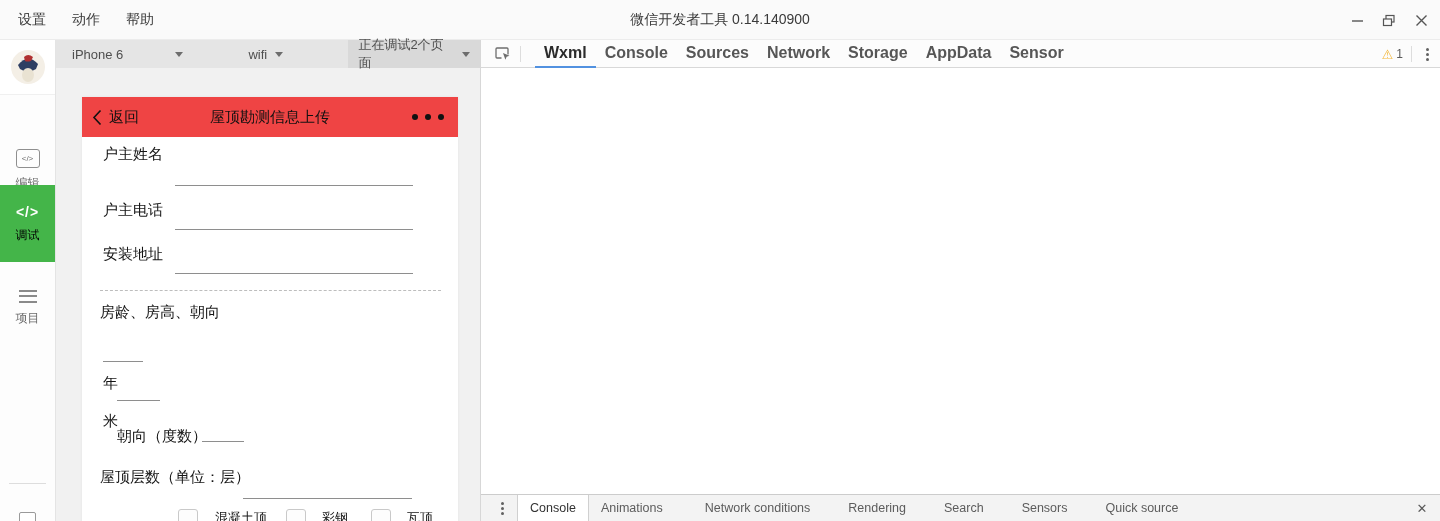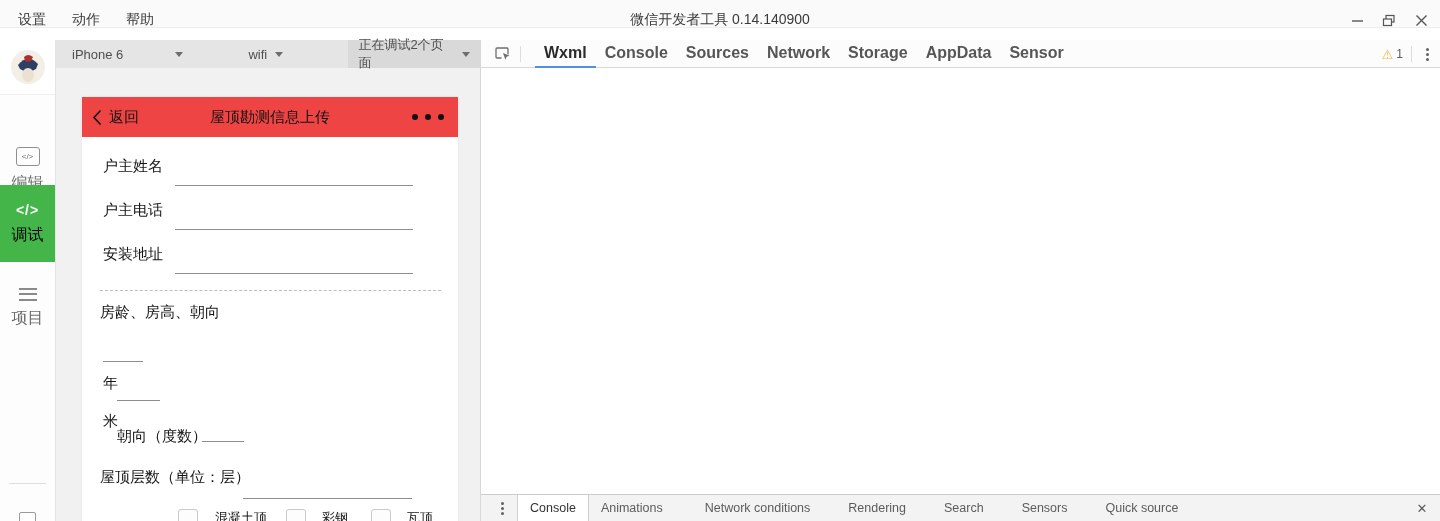--- a/index.html
+++ b/index.html
@@ -4,37 +4,37 @@
 <style>
   * { margin:0; padding:0; box-sizing:border-box; }
   html,body { width:1440px; height:521px; }
   body {
     font-family:"Liberation Sans","DejaVu Sans",sans-serif;
     color:#333; background:#fff; position:relative; overflow:hidden;
   }
   #root { position:absolute; inset:0; width:1440px; height:521px; overflow:hidden; }
 
   
-  .titlebar { position:absolute; left:0; top:0; width:1440px; height:28px;
+  .titlebar { position:absolute; left:0; top:0; width:1440px; height:40px;
     background:#fafafa; border-bottom:1px solid #ececec; }
   .menus { position:absolute; left:18px; top:0; height:40px; display:flex; align-items:center; gap:26px; }
   .menu-item { font-size:14px; color:#3c3c3c; cursor:default; }
   .title-center { position:absolute; left:0; right:0; top:0; height:40px;
     display:flex; align-items:center; justify-content:center; font-size:14px; color:#3a3a3a; }
   .win-controls { position:absolute; right:10px; top:0; height:40px; display:flex; align-items:center; gap:14px; }
   .win-btn { width:18px; height:18px; display:flex; align-items:center; justify-content:center; color:#555; }
 
   
   .sidebar { position:absolute; left:0; top:40px; width:56px; height:481px;
     background:#fdfdfd; border-right:1px solid #e4e4e4; overflow:hidden; }
   .avatar-box { position:absolute; left:0; top:0; width:55px; height:55px; background:#fff;
     border-bottom:1px solid #f0f0f0; display:flex; align-items:center; justify-content:center; }
   .side-item { position:absolute; left:0; width:55px; display:flex; flex-direction:column;
     align-items:center; justify-content:center; gap:7px; }
-  .side-label { font-size:16px; color:#6b6b6b; }
+  .side-label { font-size:12px; color:#6b6b6b; }
   .code-box { width:24px; height:19px; border:1px solid #8f8f8f; border-radius:3px;
     font-size:8px; color:#6b6b6b; display:flex; align-items:center; justify-content:center; }
   .side-item.active { color:#fff; }
   .side-item.active .side-label { color:#000000; font-weight:normal; }
   .code-glyph-active { font-size:14px; font-weight:bold; color:#fff; letter-spacing:1px; }
   .hamburger { width:18px; height:13px; display:flex; flex-direction:column; justify-content:space-between; }
   .hamburger i { display:block; height:2px; background:#8a8a8a; }
   .side-divider { position:absolute; left:9px; top:443px; width:37px; border-top:1px solid #ddd; }
   .partial-icon { position:absolute; left:19px; top:472px; width:17px; height:15px;
     border:1px solid #9a9a9a; border-radius:2px; background:#fff; }
@@ -185,21 +185,21 @@
           <span class="back-label">返回</span>
         </div>
         <div class="nav-title">屋顶勘测信息上传</div>
         <div class="nav-dots">
             <i></i>
             <i></i>
             <i></i>
           </div>
       </div>
 
-      <span class="f-label" style="left:21px; top:59px;">户主姓名</span>
+      <span class="f-label" style="left:21px; top:47px;">户主姓名</span>
       <div class="f-line" style="left:93px; top:88px; width:238px;"></div>
 
       <span class="f-label" style="left:21px; top:103px;">户主电话</span>
       <div class="f-line" style="left:93px; top:132px; width:238px;"></div>
 
       <span class="f-label" style="left:21px; top:147px;text-align:center;">安装地址</span>
       <div class="f-line" style="left:93px; top:176px; width:238px;"></div>
 
       <div class="dashed" style="left:18px; top:193px; width:341px;"></div>
 

